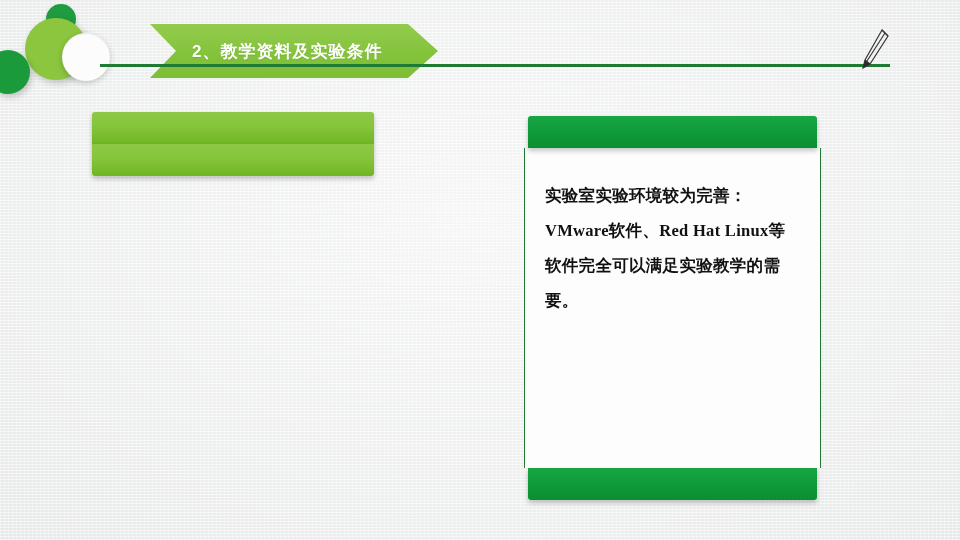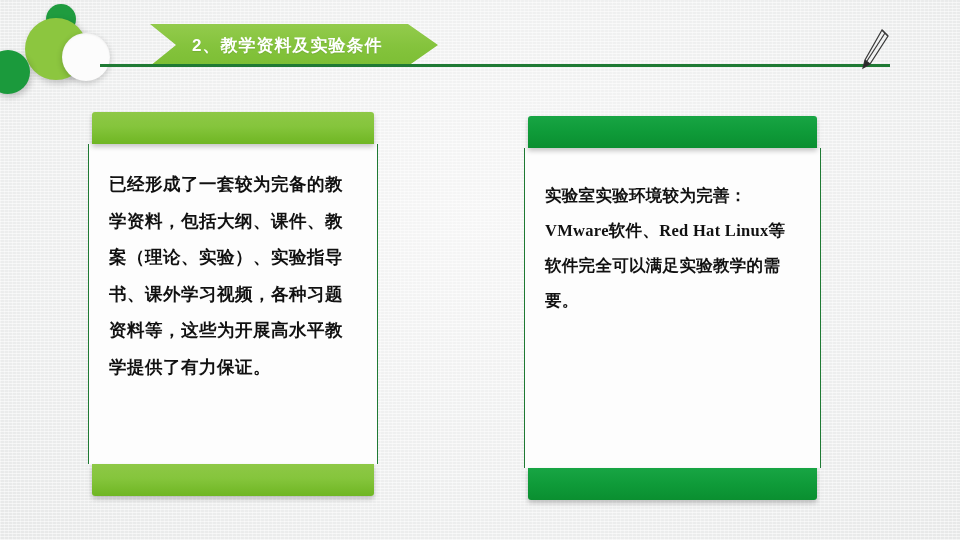--- a/index.html
+++ b/index.html
@@ -24,21 +24,21 @@
       box-shadow:0 2px 4px rgba(0,0,0,.18); }
   .deco-light-lg { width:62px; height:62px; background:#8cc63f; left:25px; top:18px;
       box-shadow:2px 3px 7px rgba(0,0,0,.22); }
   .deco-white { width:48px; height:48px; background:#fcfcfc; left:62px; top:33px;
       box-shadow:0 2px 6px rgba(0,0,0,.20), inset 0 1px 2px rgba(0,0,0,.05); }
   .deco-dark-lg { width:44px; height:44px; background:#1b9a3c; left:-14px; top:50px;
       box-shadow:2px 3px 6px rgba(0,0,0,.20); }
 
   
   .title-banner {
-    position:absolute; left:150px; top:24px; width:288px; height:42px;
+    position:absolute; left:150px; top:24px; width:288px; height:54px;
     background:linear-gradient(180deg,#93cb4c 0%,#84c33c 55%,#7cbe34 100%);
     -webkit-clip-path:polygon(0 0, 258px 0, 288px 50%, 258px 100%, 0 100%, 26px 50%);
     clip-path:polygon(0 0, 258px 0, 288px 50%, 258px 100%, 0 100%, 26px 50%);
     display:flex; align-items:center;
   }
   .title-text {
     color:#ffffff; font-size:17px; font-weight:600; letter-spacing:1px;
     margin-left:42px; white-space:nowrap; text-shadow:0 1px 1px rgba(0,0,0,.10);
   }
   .title-rule {
@@ -104,23 +104,20 @@
       <path d="M26 6 L32 12 L14 40 L7 44 L9 36 Z"></path>
       <path d="M26 6 L32 12"></path>
       <path d="M9 36 L14 40"></path>
       <path d="M29 9 L11 37"></path>
     </g>
     <path d="M9 36 L14 40 L7 44 Z" fill="#2b2b2b"></path>
   </svg>
 
   <div class="card" id="card-left">
     <div class="card-cap"></div>
-    <div class="card-body">
-      <p>已经形成了一套较为完备的教学资料，包括大纲、课件、教案（理论、实验）、实验指导书、课外学习视频，各种习题资料等，这些为开展高水平教学提供了有力保证。</p>
-    </div>
     <div class="card-cap bottom"></div>
   </div>
 
   <div class="card" id="card-right">
     <div class="card-cap"></div>
     <div class="card-body">
       <p>实验室实验环境较为完善：VMware软件、Red Hat Linux等软件完全可以满足实验教学的需要。</p>
     </div>
     <div class="card-cap bottom"></div>
   </div>

